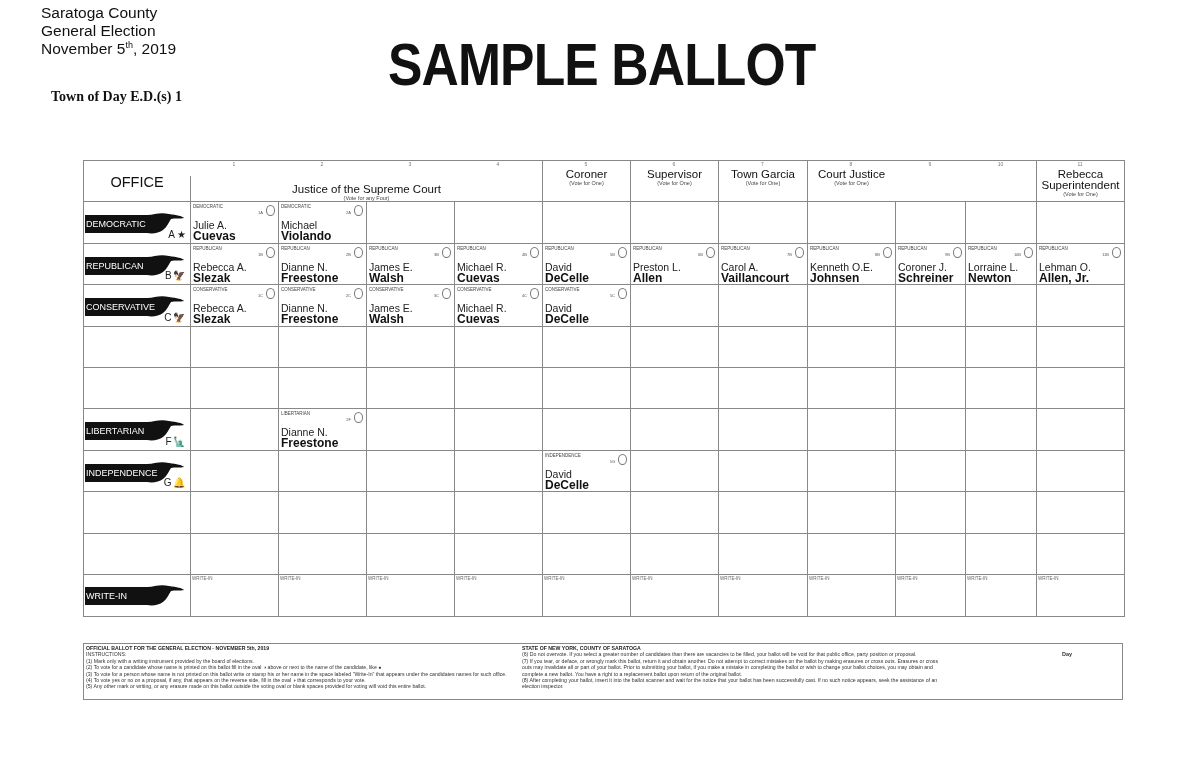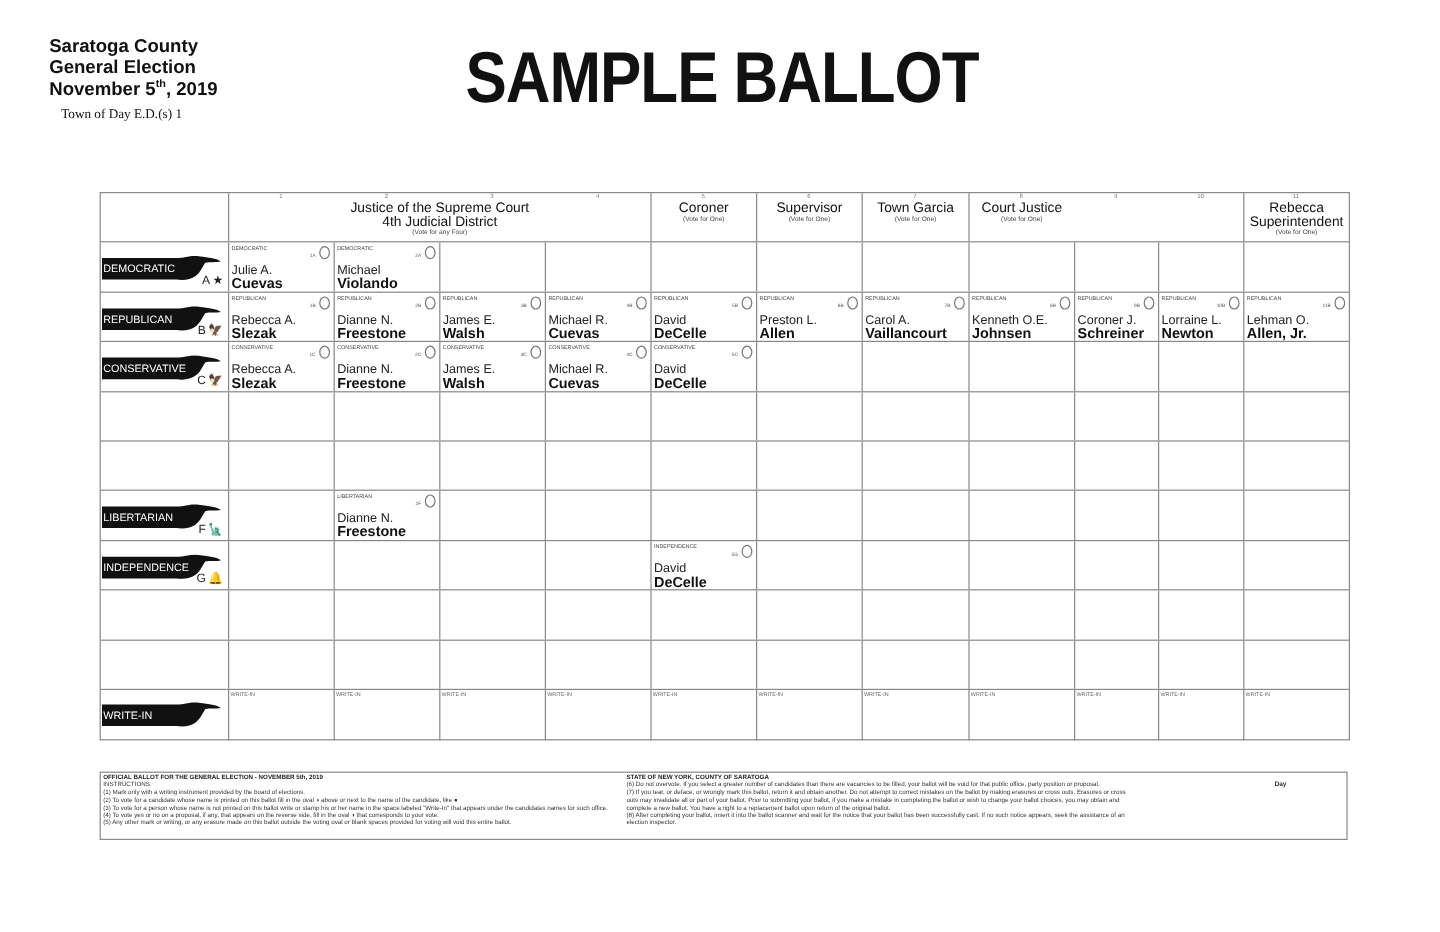--- a/index.html
+++ b/index.html
@@ -1,20 +1,20 @@
 <!DOCTYPE html>
 <html><head>
 <meta charset="utf-8">
 <style>
   html, body { margin: 0; padding: 0; background: #ffffff; }
   body { width: 1200px; height: 777px; position: relative; overflow: hidden; font-family: "Liberation Sans", sans-serif; color: #111; }
 
-  .county { position: absolute; left: 41px; top: 30px; font-weight: bold; font-size: 15.5px; line-height: 18px; }
+  .county { position: absolute; left: 41px; top: 4px; font-weight: normal; font-size: 15.5px; line-height: 18px; }
   .county sup { font-size: 9px; line-height: 0; }
-  .town { position: absolute; left: 51px; top: 89px; font-family: "Liberation Serif", serif; font-weight: normal; font-size: 11px; }
+  .town { position: absolute; left: 51px; top: 89px; font-family: "Liberation Serif", serif; font-weight: bold; font-size: 14px; }
   .title { position: absolute; left: 388px; top: 30px; font-weight: bold; font-size: 60px; letter-spacing: -1px; line-height: 70px; transform: scaleX(0.86); transform-origin: left top; }
 
   
   .ballot { position: absolute; left: 83px; top: 160px; width: 1042px; height: 457px; border: 1px solid #888; box-sizing: border-box; }
   .row { position: absolute; left: 0; width: 1040px; border-bottom: 1px solid #888; box-sizing: border-box; }
   .cell { position: absolute; top: 0; bottom: 0; border-left: 1px solid #888; box-sizing: border-box; }
 
   .hdr-office { position: absolute; left: 0; top: 0; width: 106px; height: 41px; display: flex; align-items: center; justify-content: center; font-size: 14.5px; }
   .colnum { position: absolute; top: 0px; font-size: 5px; color: #777; transform: translateX(-50%); }
   .office { position: absolute; top: 0; text-align: center; line-height: 1; }
@@ -51,24 +51,24 @@
 <div class="county">
   <div>Saratoga County</div>
   <div>General Election</div>
   <div><span>November 5</span><sup>th</sup><span>, 2019</span></div>
 </div>
 <div class="town">Town of Day E.D.(s) 1</div>
 <div class="title">SAMPLE BALLOT</div>
 
 <div class="ballot" id="ballot">
     <div class="row" style="top: 0px; height: 41px;">
-      <div class="cell" style="left: 106px; width: 352px;">
+      <div class="hdr-office">OFFICE</div>
+      <div class="cell" style="left: 106px; width: 352px; margin-top: 15px;">
         <div class="office" style="left: 0px; right: 0px;">
           <span class="name">Justice of the Supreme Court</span>
-          <span class="name" style="margin-top: 0px;">4th Judicial District</span>
           <span class="vote">(Vote for any Four)</span>
         </div>
       </div>
       <div class="cell" style="left: 458px; width: 88px;">
         <div class="office" style="left: 0px; right: 0px;">
           <span class="name">Coroner</span>
           <span class="vote">(Vote for One)</span>
         </div>
       </div>
       <div class="cell" style="left: 546px; width: 88px;">

